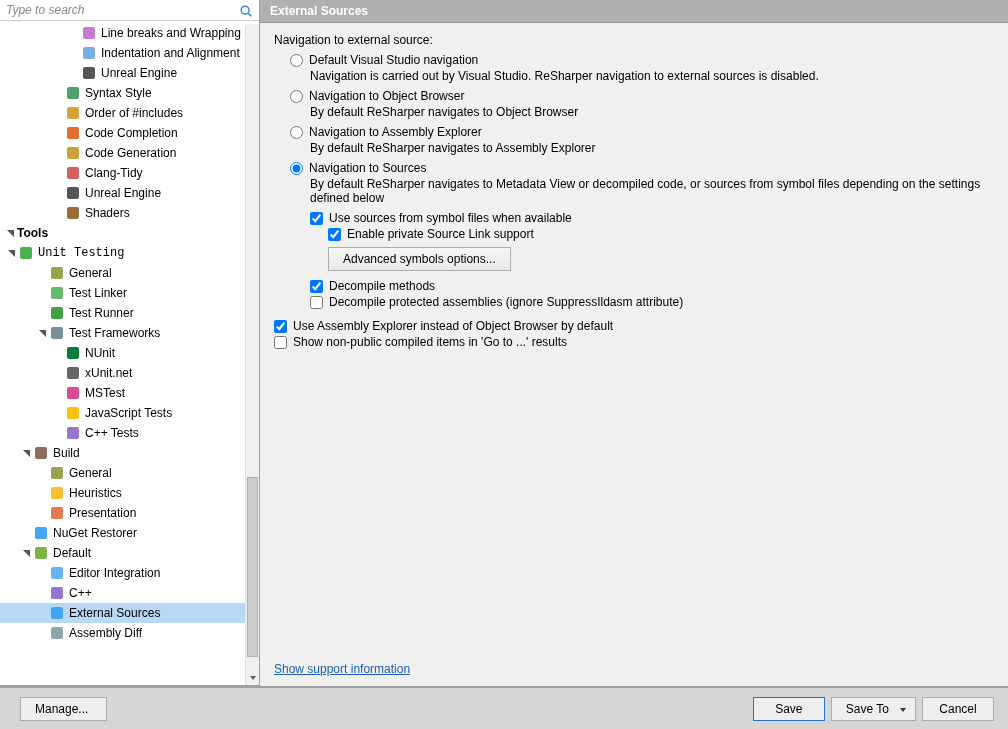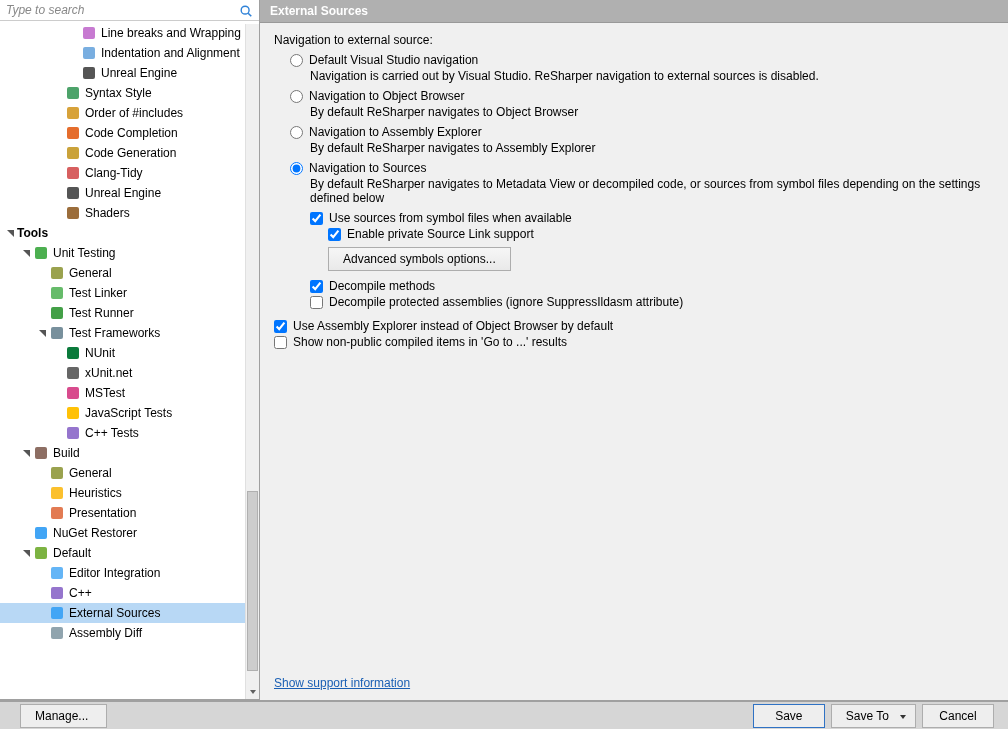--- a/index.html
+++ b/index.html
@@ -32,21 +32,21 @@
   .radio-row input { margin: 0 6px 0 0; }
   .radio-desc { margin: 2px 0 6px 36px; color: #000; }
   .cb-row { display: flex; align-items: center; margin: 2px 0; }
   .cb-row input { margin: 0 6px 0 0; }
   .indent1 { margin-left: 36px; }
   .indent2 { margin-left: 54px; }
   .adv-btn { margin: 4px 0 6px 54px; padding: 4px 14px; background: linear-gradient(#f6f6f6,#e9e9e9); border: 1px solid #adadad; cursor: pointer; font-size: 12px; }
   .support { margin: 14px 0 10px 14px; }
   .support a { color: #1a5fb4; text-decoration: underline; cursor: pointer; }
   
-  .footer { height: 28px; background: #d6d6d6; display: flex; align-items: center; padding: 0 14px; border-top: 1px solid #a0a0a0; }
+  .footer { height: 42px; background: #d6d6d6; display: flex; align-items: center; padding: 0 14px; border-top: 1px solid #a0a0a0; }
   .footer .left { flex: 1; }
   .btn { padding: 4px 14px; background: #eee; border: 1px solid #adadad; cursor: pointer; font-size: 12px; margin-left: 6px; min-width: 72px; position: relative; }
   .btn.manage { min-width: 64px; text-align: left; padding-right: 18px; }
   .btn.save { border: 1px solid #2f72c4; }
   .btn.saveto { padding-right: 26px; position: relative; }
   .btn .drop { position: absolute; right: 8px; top: 50%; transform: translateY(-50%); }
   select, input[type=text] { font-family: inherit; }
 </style>
 </head>
 <body>
@@ -155,21 +155,21 @@
           <span class="lbl">Shaders</span>
         </div>
         <div class="tree-row" style="padding-left: 4px;">
           <span class="expander">
             <svg width="9" height="9" viewBox="0 0 9 9">
               <path d="M1 1 L8 1 L1 8 Z" transform="rotate(90 4.5 4.5)" fill="#555"></path>
             </svg>
           </span>
           <span class="lbl bold">Tools</span>
         </div>
-        <div class="tree-row" style="padding-left: 20px;">
+        <div class="tree-row" style="padding-left: 5px; font-family: Liberation Mono, monospace;">
           <span class="expander">
             <svg width="9" height="9" viewBox="0 0 9 9">
               <path d="M1 1 L8 1 L1 8 Z" transform="rotate(90 4.5 4.5)" fill="#555"></path>
             </svg>
           </span>
           <span class="icon16">
             <svg width="14" height="14" viewBox="0 0 14 14">
               <rect x="1" y="1" width="12" height="12" rx="2" fill="#4caf50"></rect>
             </svg>
           </span>

